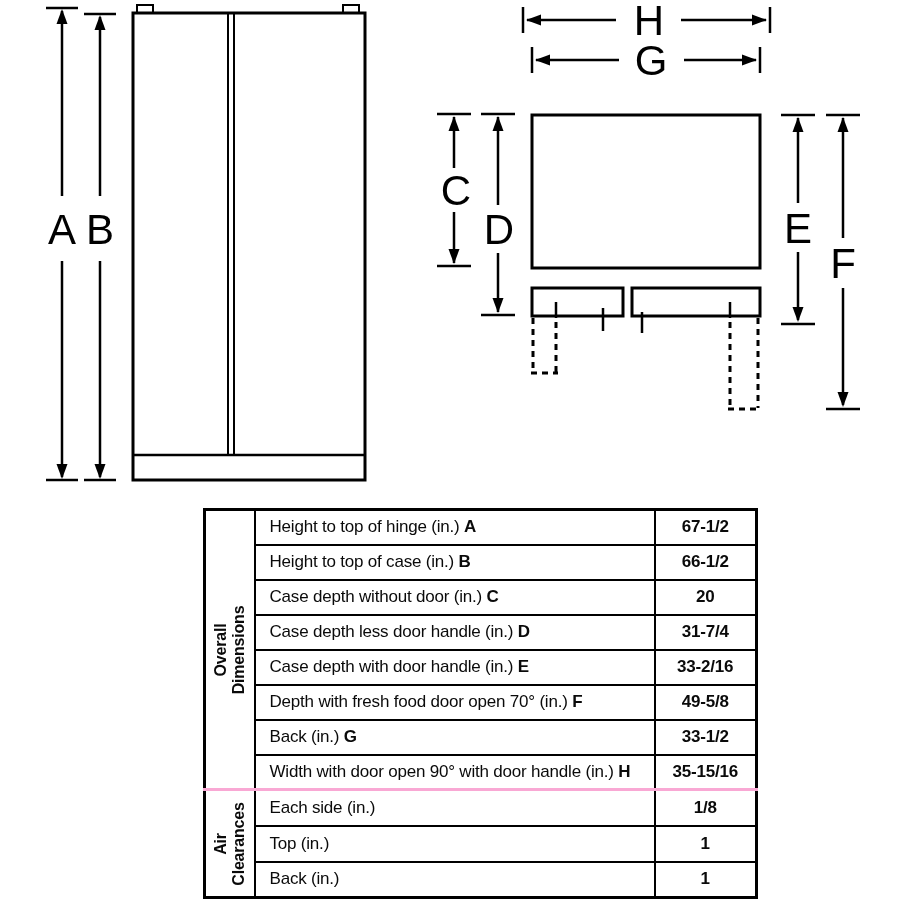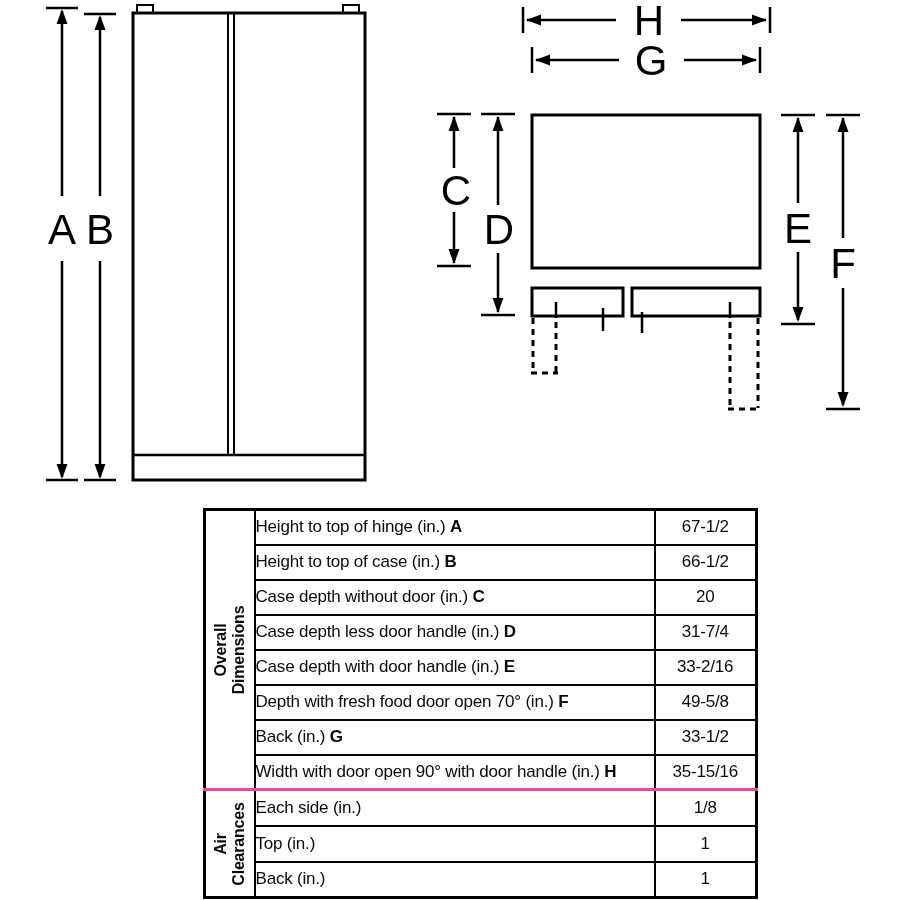--- a/index.html
+++ b/index.html
@@ -35,32 +35,33 @@
     border: 3px solid #000000;
     color: #0a0a0a;
   }
   .spec-table td {
     border: 2px solid #000000;
     padding: 0;
     vertical-align: middle;
   }
   .spec-table tr.dim-row { height: 35px; }
   .spec-table tr.air-row { height: 36px; }
-  .spec-table tr.section-start td { border-top: 3px solid #ec4899; }
+  .spec-table tr.section-start td { border-top: 3px solid #f9a8d4; }
   .spec-table td.desc {
+    padding-left: 14px;
     padding-right: 4px;
     font-size: 17px;
     letter-spacing: -0.2px;
     white-space: nowrap;
     overflow: hidden;
   }
   .spec-table td.desc b { font-weight: bold; }
   .spec-table td.val {
     text-align: center;
-    font-weight: normal;
+    font-weight: bold;
     font-size: 17px;
     letter-spacing: -0.2px;
   }
   .spec-table td.sect {
     position: relative;
   }
   .rot {
     position: absolute;
     top: 50%;
     left: 50%;

